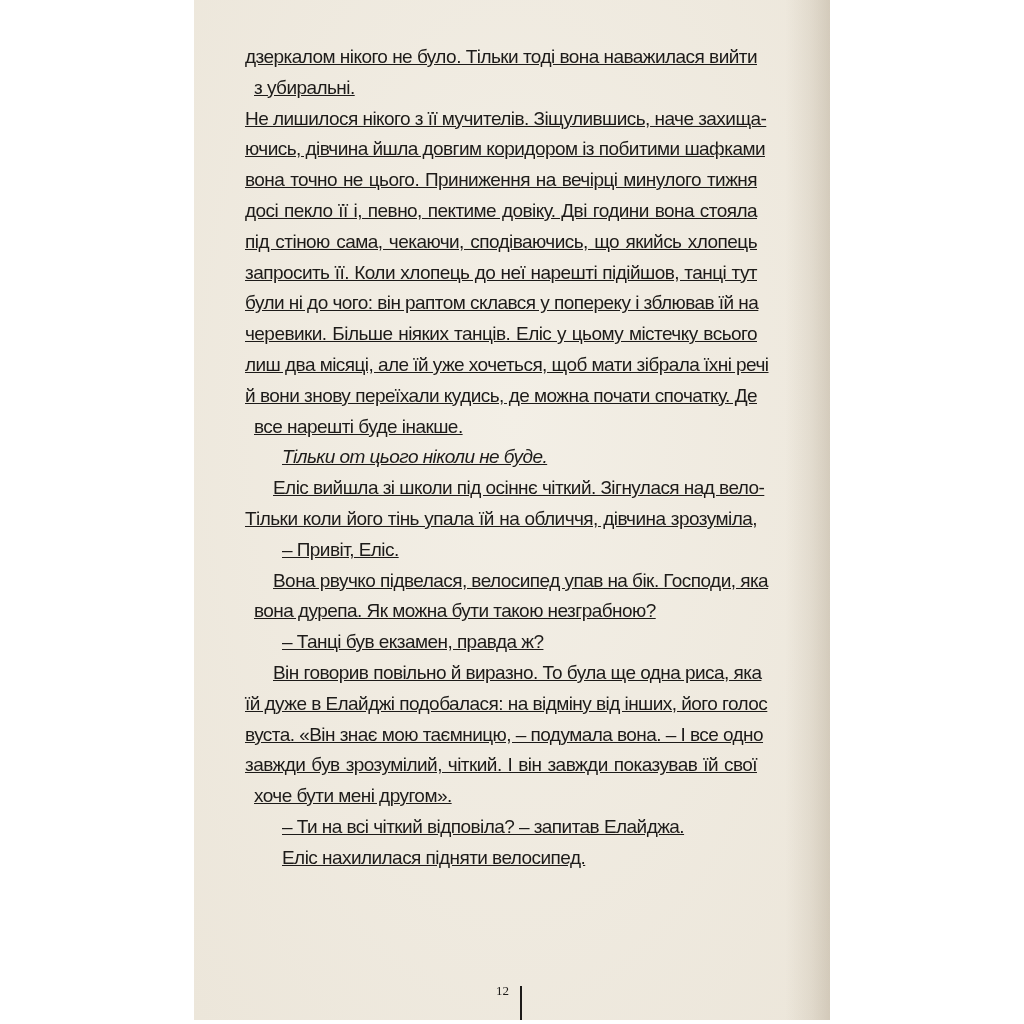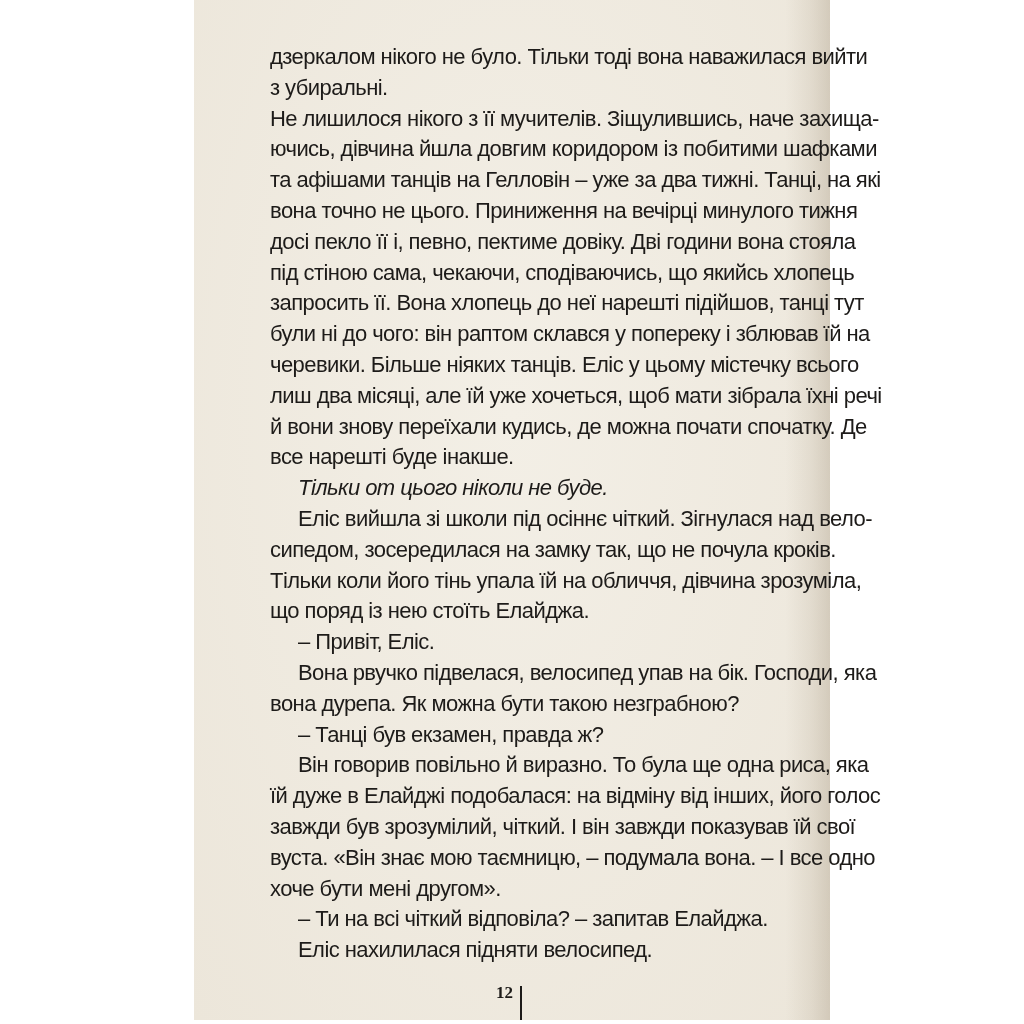--- a/index.html
+++ b/index.html
@@ -13,84 +13,81 @@
       position: absolute;
       left: 194px; top: 0;
       width: 636px; height: 1020px;
       background: #efeae0;
       background-image:
         linear-gradient(90deg, rgba(0,0,0,0) 0%, rgba(0,0,0,0) 93%, rgba(120,100,70,0.10) 97%, rgba(120,100,70,0.22) 100%),
         radial-gradient(ellipse at 50% 40%, #f3efe6 0%, #ece6da 100%);
     }
     .text-block {
       position: absolute;
-      left: 76px; top: 42px;
+      left: 51px; top: 42px;
       width: 512px;
       font-family: "Liberation Sans Narrow", "Liberation Sans", sans-serif;
-      font-size: 22px;
+      font-size: 19px;
       line-height: 30.8px;
       color: #1d1b19;
       letter-spacing: -0.55px;
+      text-decoration: underline;
     }
     .line {
       display: block;
       white-space: nowrap;
       height: 30.8px;
       text-align: justify;
       text-align-last: justify;
     }
-    .line.last { text-align-last: left; }
+    .line.last { text-align-last: left; margin-left: 9px; }
     .line.indent { padding-left: 28px; }
     .line.italic { font-style: italic; }
     .page-number {
       position: absolute;
       left: 302px; top: 983px;
       font-family: "Liberation Serif", serif;
-      font-size: 17px;
+      font-size: 13px;
       color: #1d1b19;
-      font-weight: bold;
     }
     .page-rule {
       position: absolute;
       left: 326px; top: 986px;
       width: 2px; height: 34px;
       background: #1d1b19;
     }
   </style>
 </head>
 <body>
 
 <div class="page">
   <div class="text-block" id="text-block">
       <span class="line">дзеркалом нікого не було. Тільки тоді вона наважилася вийти</span>
       <span class="line last">з убиральні.</span>
       <span class="line">Не лишилося нікого з її мучителів. Зіщулившись, наче захища-</span>
       <span class="line">ючись, дівчина йшла довгим коридором із побитими шафками</span>
-      <span class="line">та афішами танців на Гелловін – уже за два тижні. Танці, на які</span>
       <span class="line">вона точно не цього. Приниження на вечірці минулого тижня</span>
       <span class="line">досі пекло її і, певно, пектиме довіку. Дві години вона стояла</span>
       <span class="line">під стіною сама, чекаючи, сподіваючись, що якийсь хлопець</span>
-      <span class="line">запросить її. Вона хлопець до неї нарешті підійшов, танці тут</span>
+      <span class="line">запросить її. Коли хлопець до неї нарешті підійшов, танці тут</span>
       <span class="line">були ні до чого: він раптом склався у попереку і зблював їй на</span>
       <span class="line">черевики. Більше ніяких танців. Еліс у цьому містечку всього</span>
       <span class="line">лиш два місяці, але їй уже хочеться, щоб мати зібрала їхні речі</span>
       <span class="line">й вони знову переїхали кудись, де можна почати спочатку. Де</span>
       <span class="line last">все нарешті буде інакше.</span>
       <span class="line indent last italic">Тільки от цього ніколи не буде.</span>
       <span class="line indent">Еліс вийшла зі школи під осіннє чіткий. Зігнулася над вело-</span>
-      <span class="line">сипедом, зосередилася на замку так, що не почула кроків.</span>
       <span class="line">Тільки коли його тінь упала їй на обличчя, дівчина зрозуміла,</span>
-      <span class="line last">що поряд із нею стоїть Елайджа.</span>
       <span class="line indent last">– Привіт, Еліс.</span>
       <span class="line indent">Вона рвучко підвелася, велосипед упав на бік. Господи, яка</span>
       <span class="line last">вона дурепа. Як можна бути такою незграбною?</span>
       <span class="line indent last">– Танці був екзамен, правда ж?</span>
       <span class="line indent">Він говорив повільно й виразно. То була ще одна риса, яка</span>
       <span class="line">їй дуже в Елайджі подобалася: на відміну від інших, його голос</span>
+      <span class="line">вуста. «Він знає мою таємницю, – подумала вона. – І все одно</span>
       <span class="line">завжди був зрозумілий, чіткий. І він завжди показував їй свої</span>
-      <span class="line">вуста. «Він знає мою таємницю, – подумала вона. – І все одно</span>
       <span class="line last">хоче бути мені другом».</span>
       <span class="line indent last">– Ти на всі чіткий відповіла? – запитав Елайджа.</span>
       <span class="line indent last">Еліс нахилилася підняти велосипед.</span>
     </div>
   <span class="page-number">12</span>
   <div class="page-rule"></div>
 </div>
 
 </body></html>

